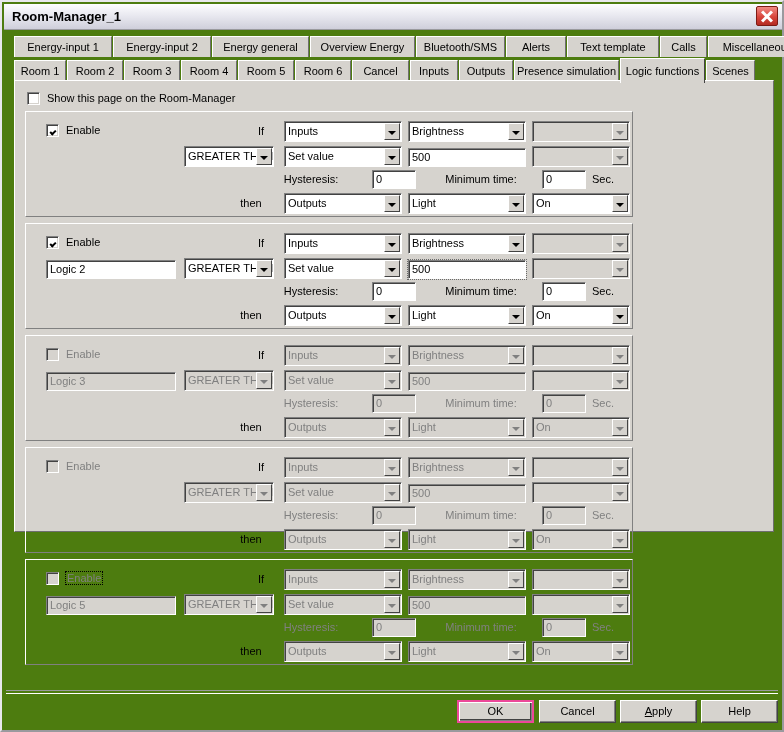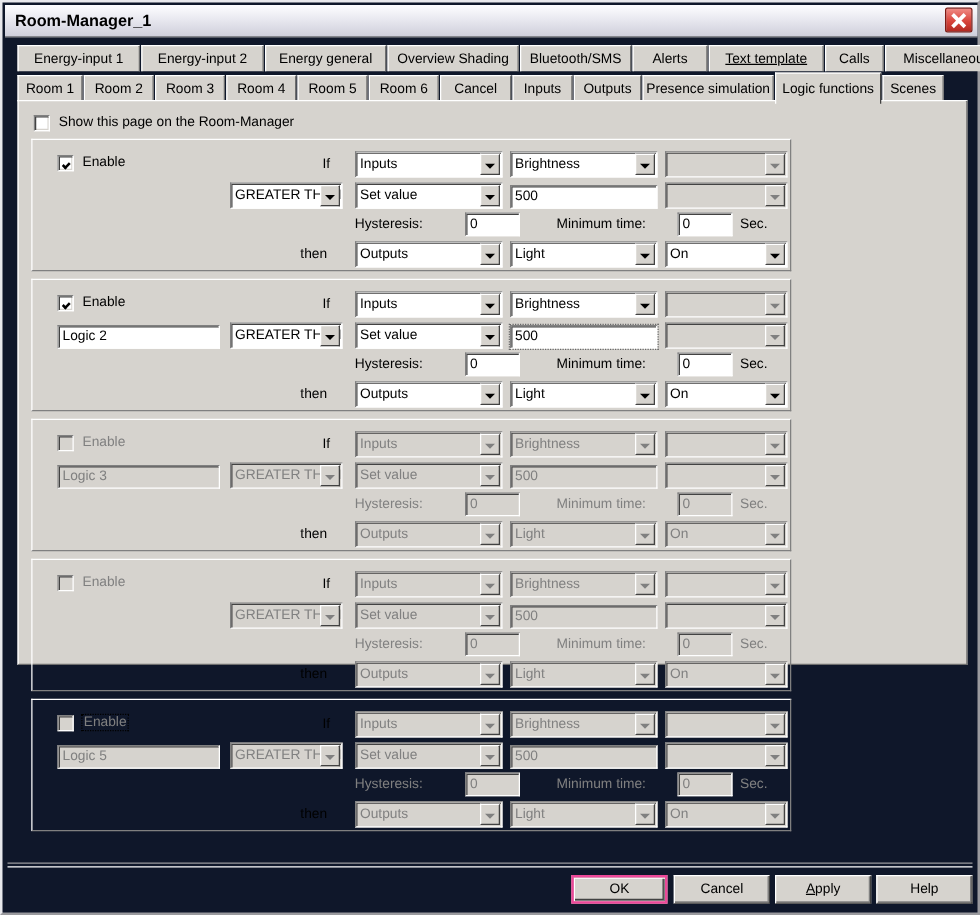--- a/index.html
+++ b/index.html
@@ -8,21 +8,21 @@
     background:#d6d3ce;
     font-family:"Liberation Sans", sans-serif;
     font-size:11px;
     color:#000;
     overflow:hidden;
     -webkit-font-smoothing:none;
   }
   .window{
     position:absolute;left:0;top:0;width:784px;height:732px;
     box-sizing:border-box;
-    background:#0f172a;
+    background:#4d7c0f;
     border-left:2px solid #e8e8ec;
     border-top:2px solid #e8e8ec;
     border-right:2px solid #9a9a9e;
     border-bottom:2px solid #9a9a9e;
   }
   
   .titlebar{
     position:absolute;left:2px;top:2px;width:778px;height:26px;
     background:linear-gradient(to bottom,#fdfdff 0%,#e9e9f0 45%,#cfcfdb 100%);
     border-bottom:1px solid #9a9a9e;
@@ -194,24 +194,24 @@
   <div class="titlebar">
     <div class="titlebar-text">Room-Manager_1</div>
     <div class="close-btn"></div>
   </div>
 
   <div class="tabstrip">
     <div class="tabrow" id="tabrow1">
         <div class="tab" style="left: 0px; width: 98px;"><span>Energy-input 1</span></div>
         <div class="tab" style="left: 99px; width: 98px;"><span>Energy-input 2</span></div>
         <div class="tab" style="left: 198px; width: 97px;"><span>Energy general</span></div>
-        <div class="tab" style="left: 296px; width: 105px;"><span>Overview Shading</span></div>
+        <div class="tab" style="left: 296px; width: 105px;"><span>Overview Energy</span></div>
         <div class="tab" style="left: 402px; width: 89px;"><span>Bluetooth/SMS</span></div>
         <div class="tab" style="left: 492px; width: 60px;"><span>Alerts</span></div>
-        <div class="tab" style="left: 553px; width: 92px; text-decoration: underline;"><span>Text template</span></div>
+        <div class="tab" style="left: 553px; width: 92px;"><span>Text template</span></div>
         <div class="tab" style="left: 646px; width: 47px;"><span>Calls</span></div>
         <div class="tab" style="left: 694px; width: 99px;"><span>Miscellaneous</span></div>
       </div>
     <div class="tabrow" id="tabrow2" style="margin-top:2px;">
         <div class="tab" style="left: 0px; width: 52px;"><span>Room 1</span></div>
         <div class="tab" style="left: 53px; width: 56px;"><span>Room 2</span></div>
         <div class="tab" style="left: 110px; width: 56px;"><span>Room 3</span></div>
         <div class="tab" style="left: 167px; width: 56px;"><span>Room 4</span></div>
         <div class="tab" style="left: 224px; width: 56px;"><span>Room 5</span></div>
         <div class="tab" style="left: 281px; width: 56px;"><span>Room 6</span></div>

